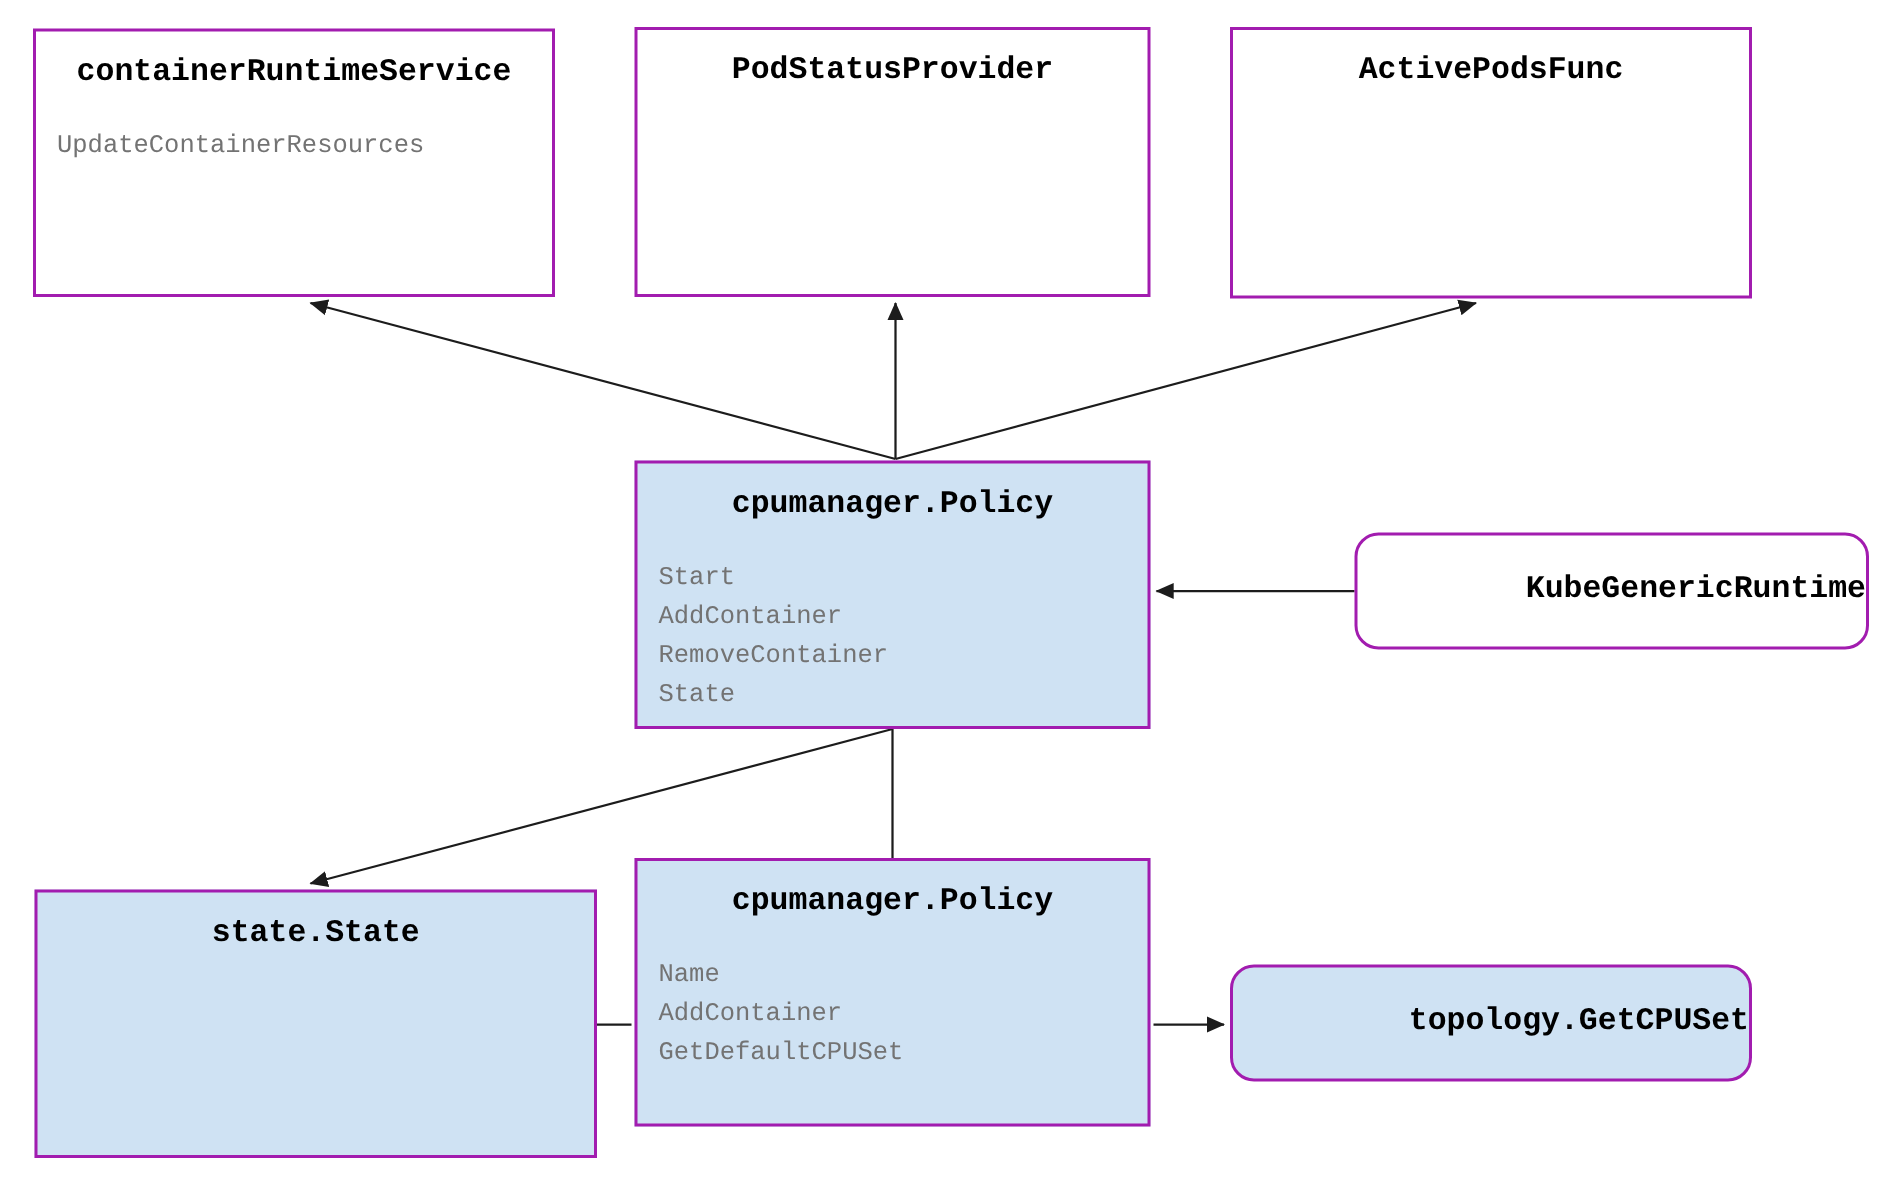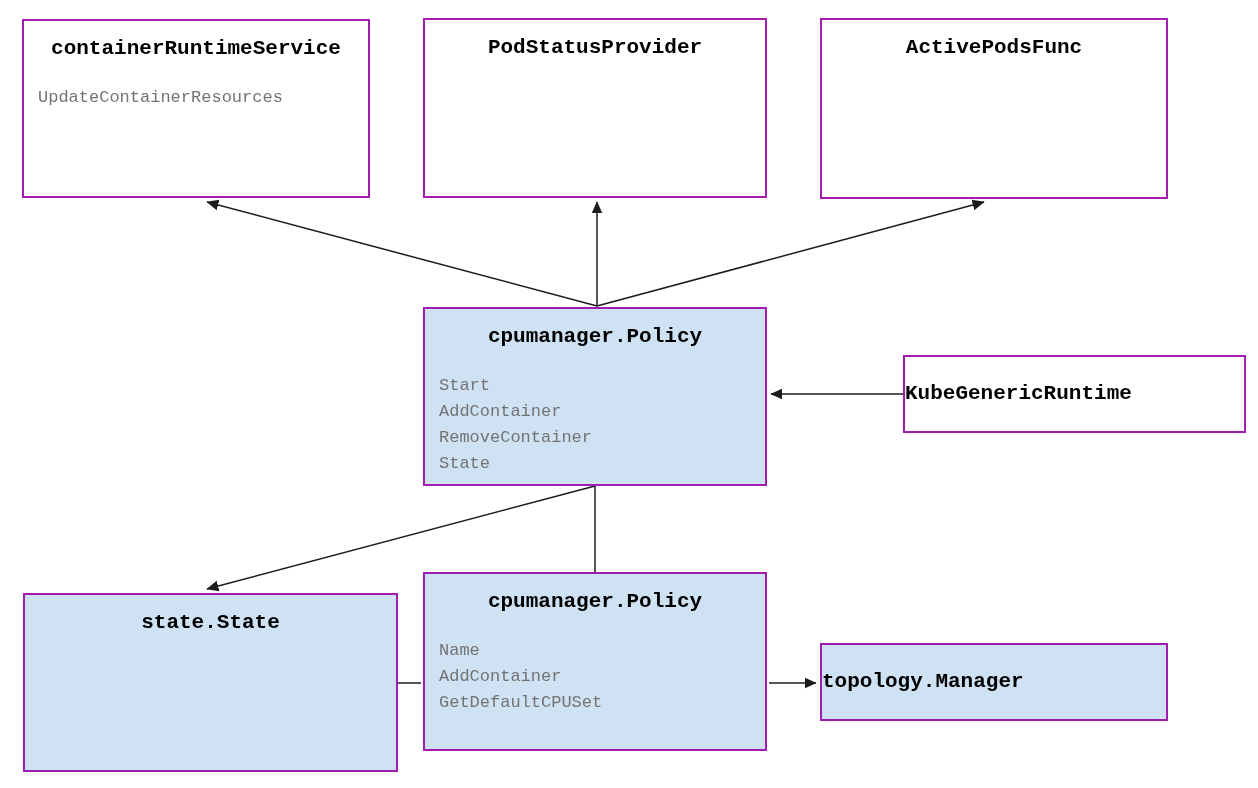--- a/index.html
+++ b/index.html
@@ -40,21 +40,22 @@
     padding-left: 14px;
     font-size: 17px;
     line-height: 26px;
     color: #737373;
     white-space: pre-line;
     text-align: left;
   }
   .node.center-title {
     display: flex;
     align-items: center;
-    justify-content: flex-start;
+    justify-content: flex-end;
+    border-radius: 16px;
   }
   .node.center-title .title { padding-top: 0; }
 
   
   #n-container-runtime-service { left: 22px;  top: 19px;  width: 348px; height: 179px; }
   #n-pod-status-provider       { left: 423px; top: 18px;  width: 344px; height: 180px; }
   #n-active-pods-func          { left: 820px; top: 18px;  width: 348px; height: 181px; }
   #n-cpumanager-manager        { left: 423px; top: 307px; width: 344px; height: 179px; }
   #n-kube-generic-runtime      { left: 903px; top: 355px; width: 343px; height: 78px;  }
   #n-state-state               { left: 23px;  top: 593px; width: 375px; height: 179px; }
@@ -114,16 +115,16 @@
   </div>
 
   <div class="node highlight" id="n-cpumanager-policy">
     <div class="title">cpumanager.Policy</div>
     <div class="methods">Name
 AddContainer
 GetDefaultCPUSet</div>
   </div>
 
   <div class="node highlight center-title" id="n-topology-topology">
-    <div class="title">topology.Manager</div>
+    <div class="title">topology.GetCPUSet</div>
   </div>
 
 </div>
 
 </body></html>

